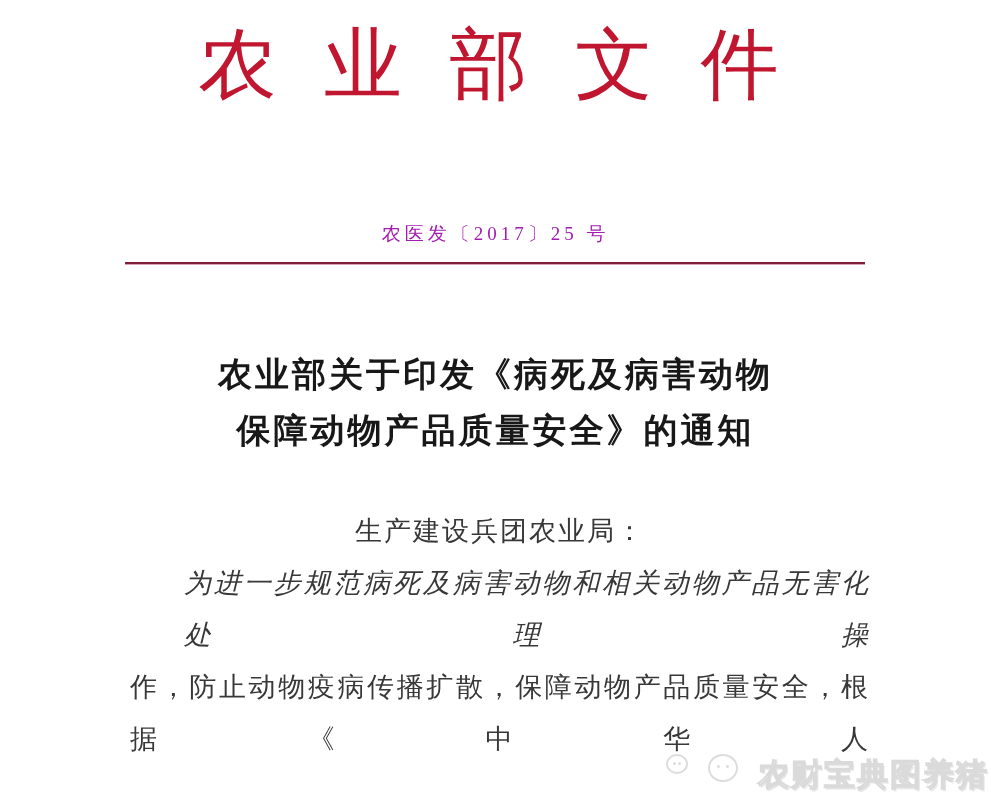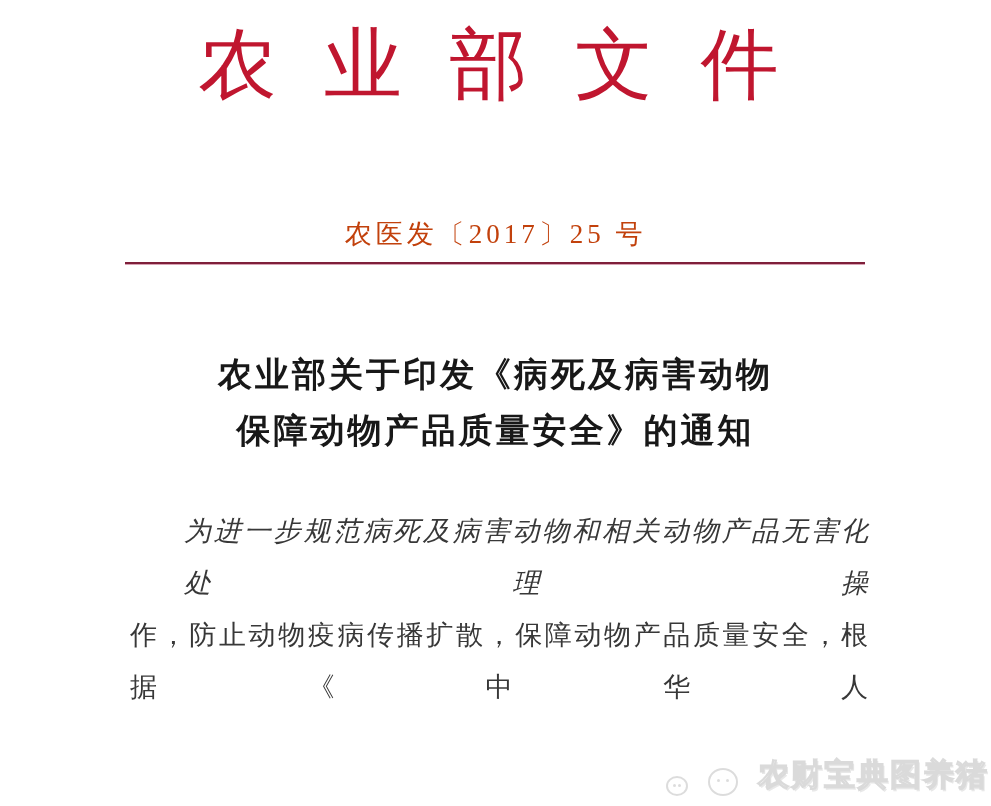--- a/index.html
+++ b/index.html
@@ -19,23 +19,23 @@
     line-height: 98px;
     color: #c0162f;
     letter-spacing: 14px;
     white-space: nowrap;
     font-weight: 500;
   }
   
   .doc-number {
     margin-top: 102px;
     text-align: center;
-    font-size: 27px;
+    font-size: 19px;
     line-height: 36px;
-    color: #c2410c;
+    color: #a21caf;
     letter-spacing: 4px;
   }
   
   .red-divider {
     width: 740px;
     height: 2px;
     margin: 10px 0 0 125px;
     background: #7e1f3a;
     border-bottom: 1px solid #d8a3b4;
   }
@@ -64,21 +64,21 @@
     text-align: justify;
     text-align-last: justify;
   }
   .indent-first { padding-left: 54px; font-style: italic; }
   
   .watermark {
     position: absolute;
     right: 2px;
     bottom: 10px;
     display: flex;
-    align-items: flex-end;
+    align-items: flex-start;
     gap: 20px;
     opacity: 0.6;
   }
   .wm-bubble {
     position: relative;
     border: 2px solid #c6c6c6;
     border-radius: 50%;
     background: rgba(255,255,255,0.7);
   }
   .wm-bubble.small { width: 18px; height: 16px; }
@@ -114,20 +114,21 @@
   <div class="doc-number">农医发〔2017〕25 号</div>
 
   <div class="red-divider"></div>
 
   <div class="doc-title">
     <div class="line">农业部关于印发《病死及病害动物</div>
     <div class="line">保障动物产品质量安全》的通知</div>
   </div>
 
   <div class="body-block">
+    <div class="line">生产建设兵团农业局：</div>
     <div class="line just indent-first">为进一步规范病死及病害动物和相关动物产品无害化处理操</div>
     <div class="line just">作，防止动物疫病传播扩散，保障动物产品质量安全，根据《中华人</div>
 
   </div>
 
   <div class="watermark">
     <span class="wm-bubble small"></span>
     <span class="wm-bubble large"></span>
     <span class="wm-text">农财宝典图养猪</span>
   </div>

